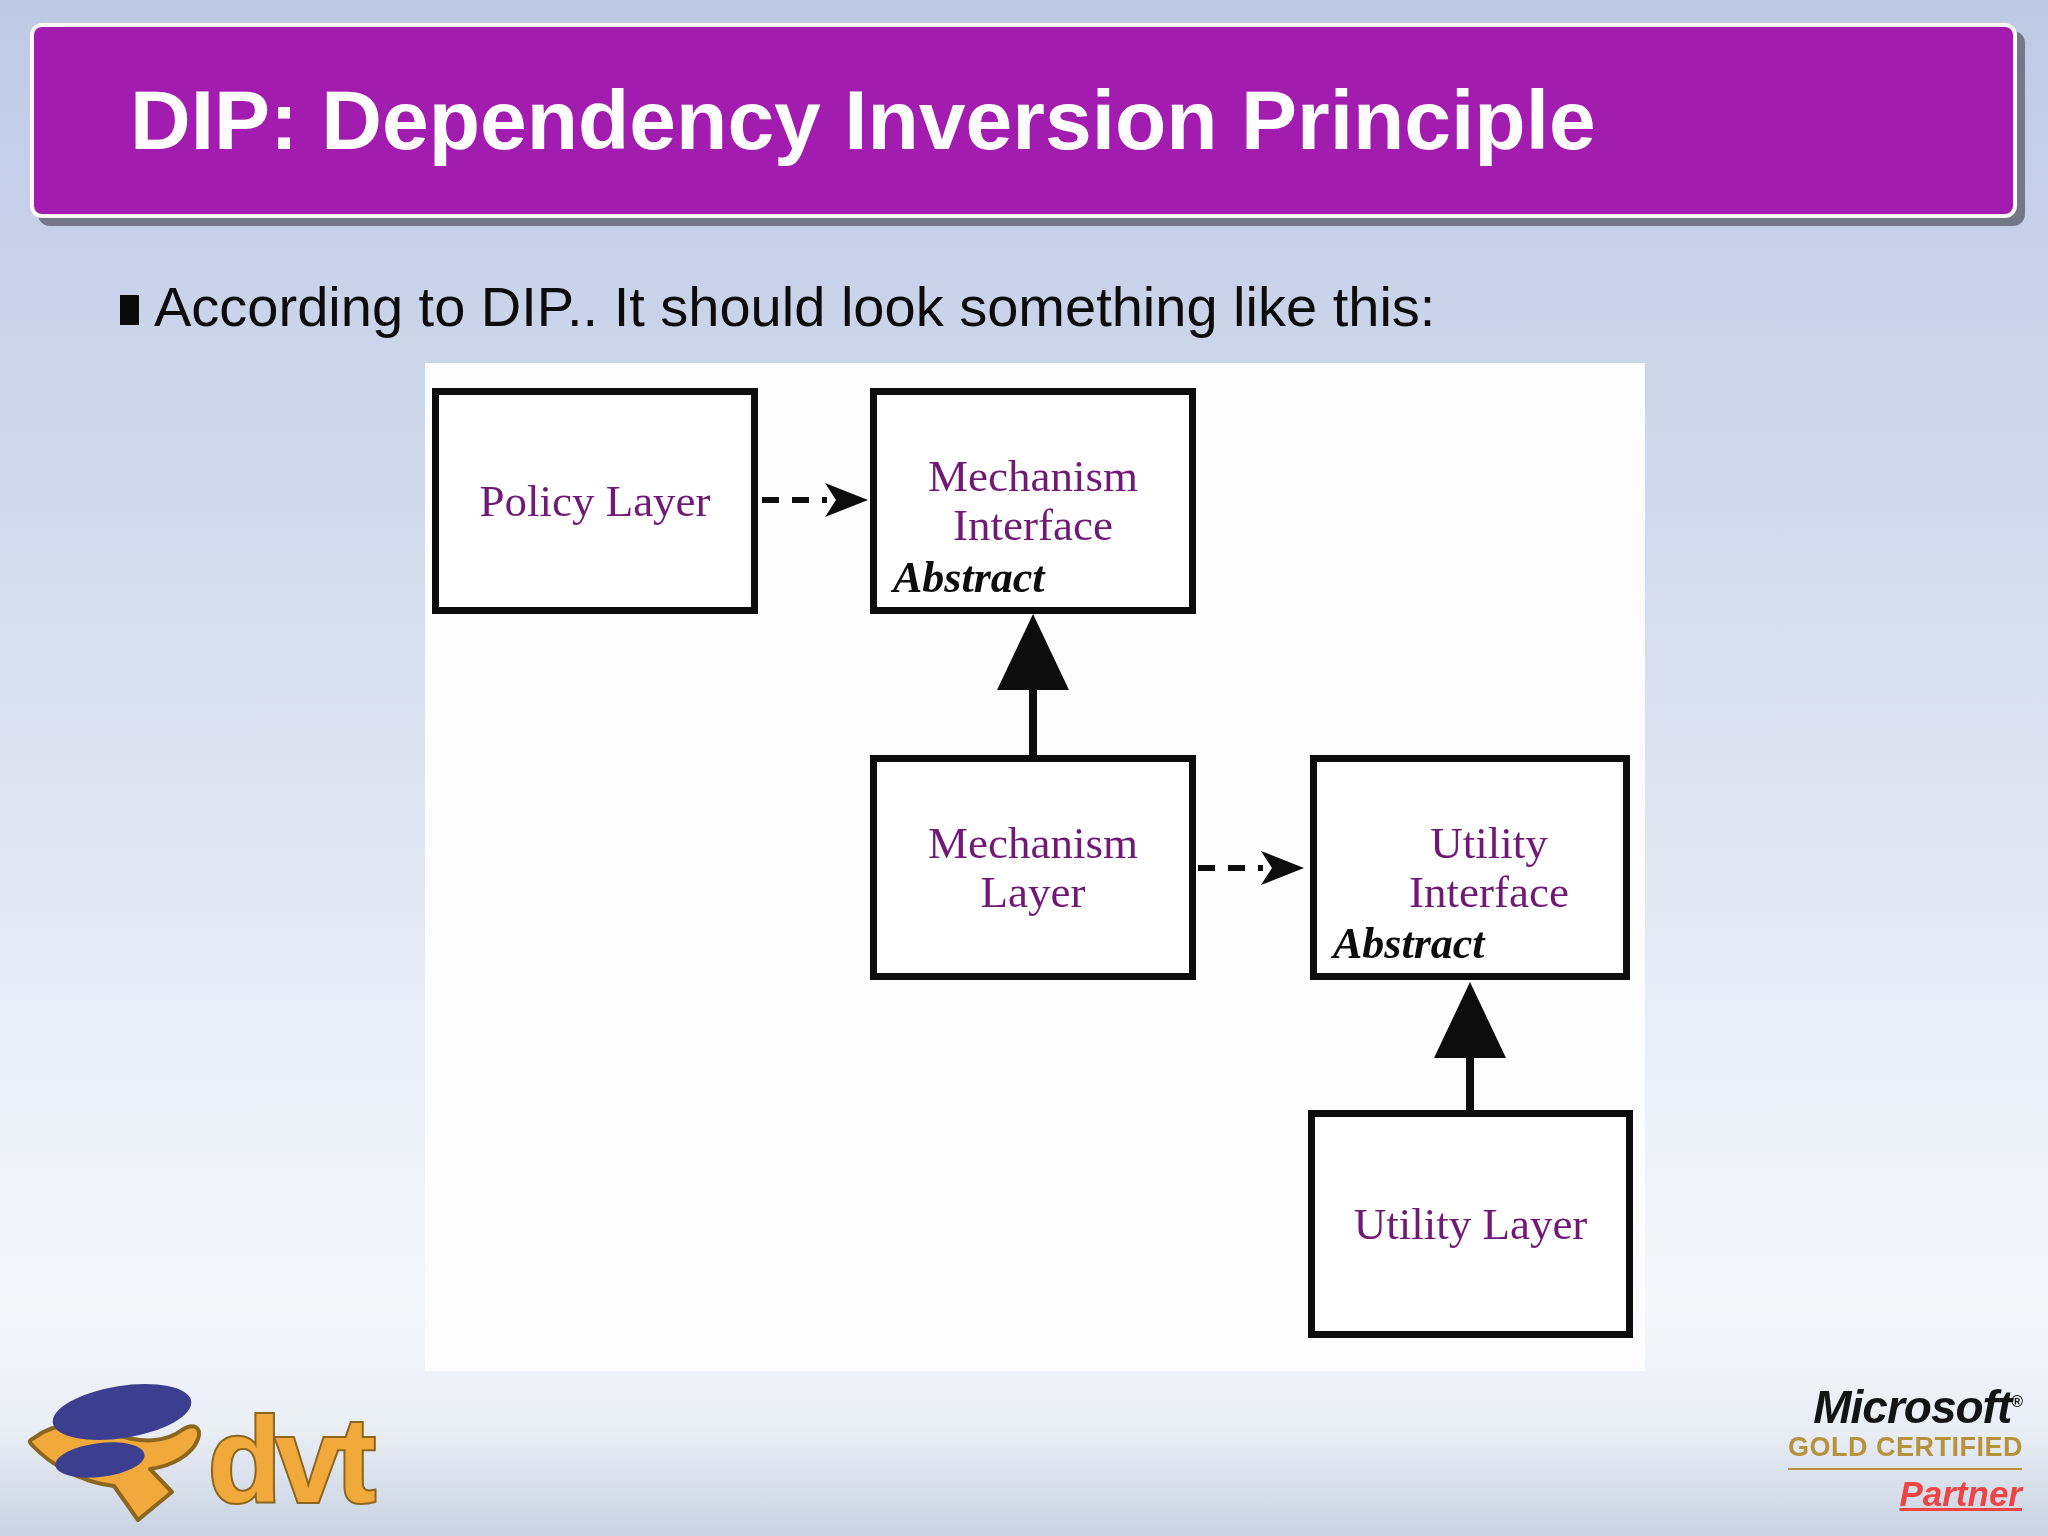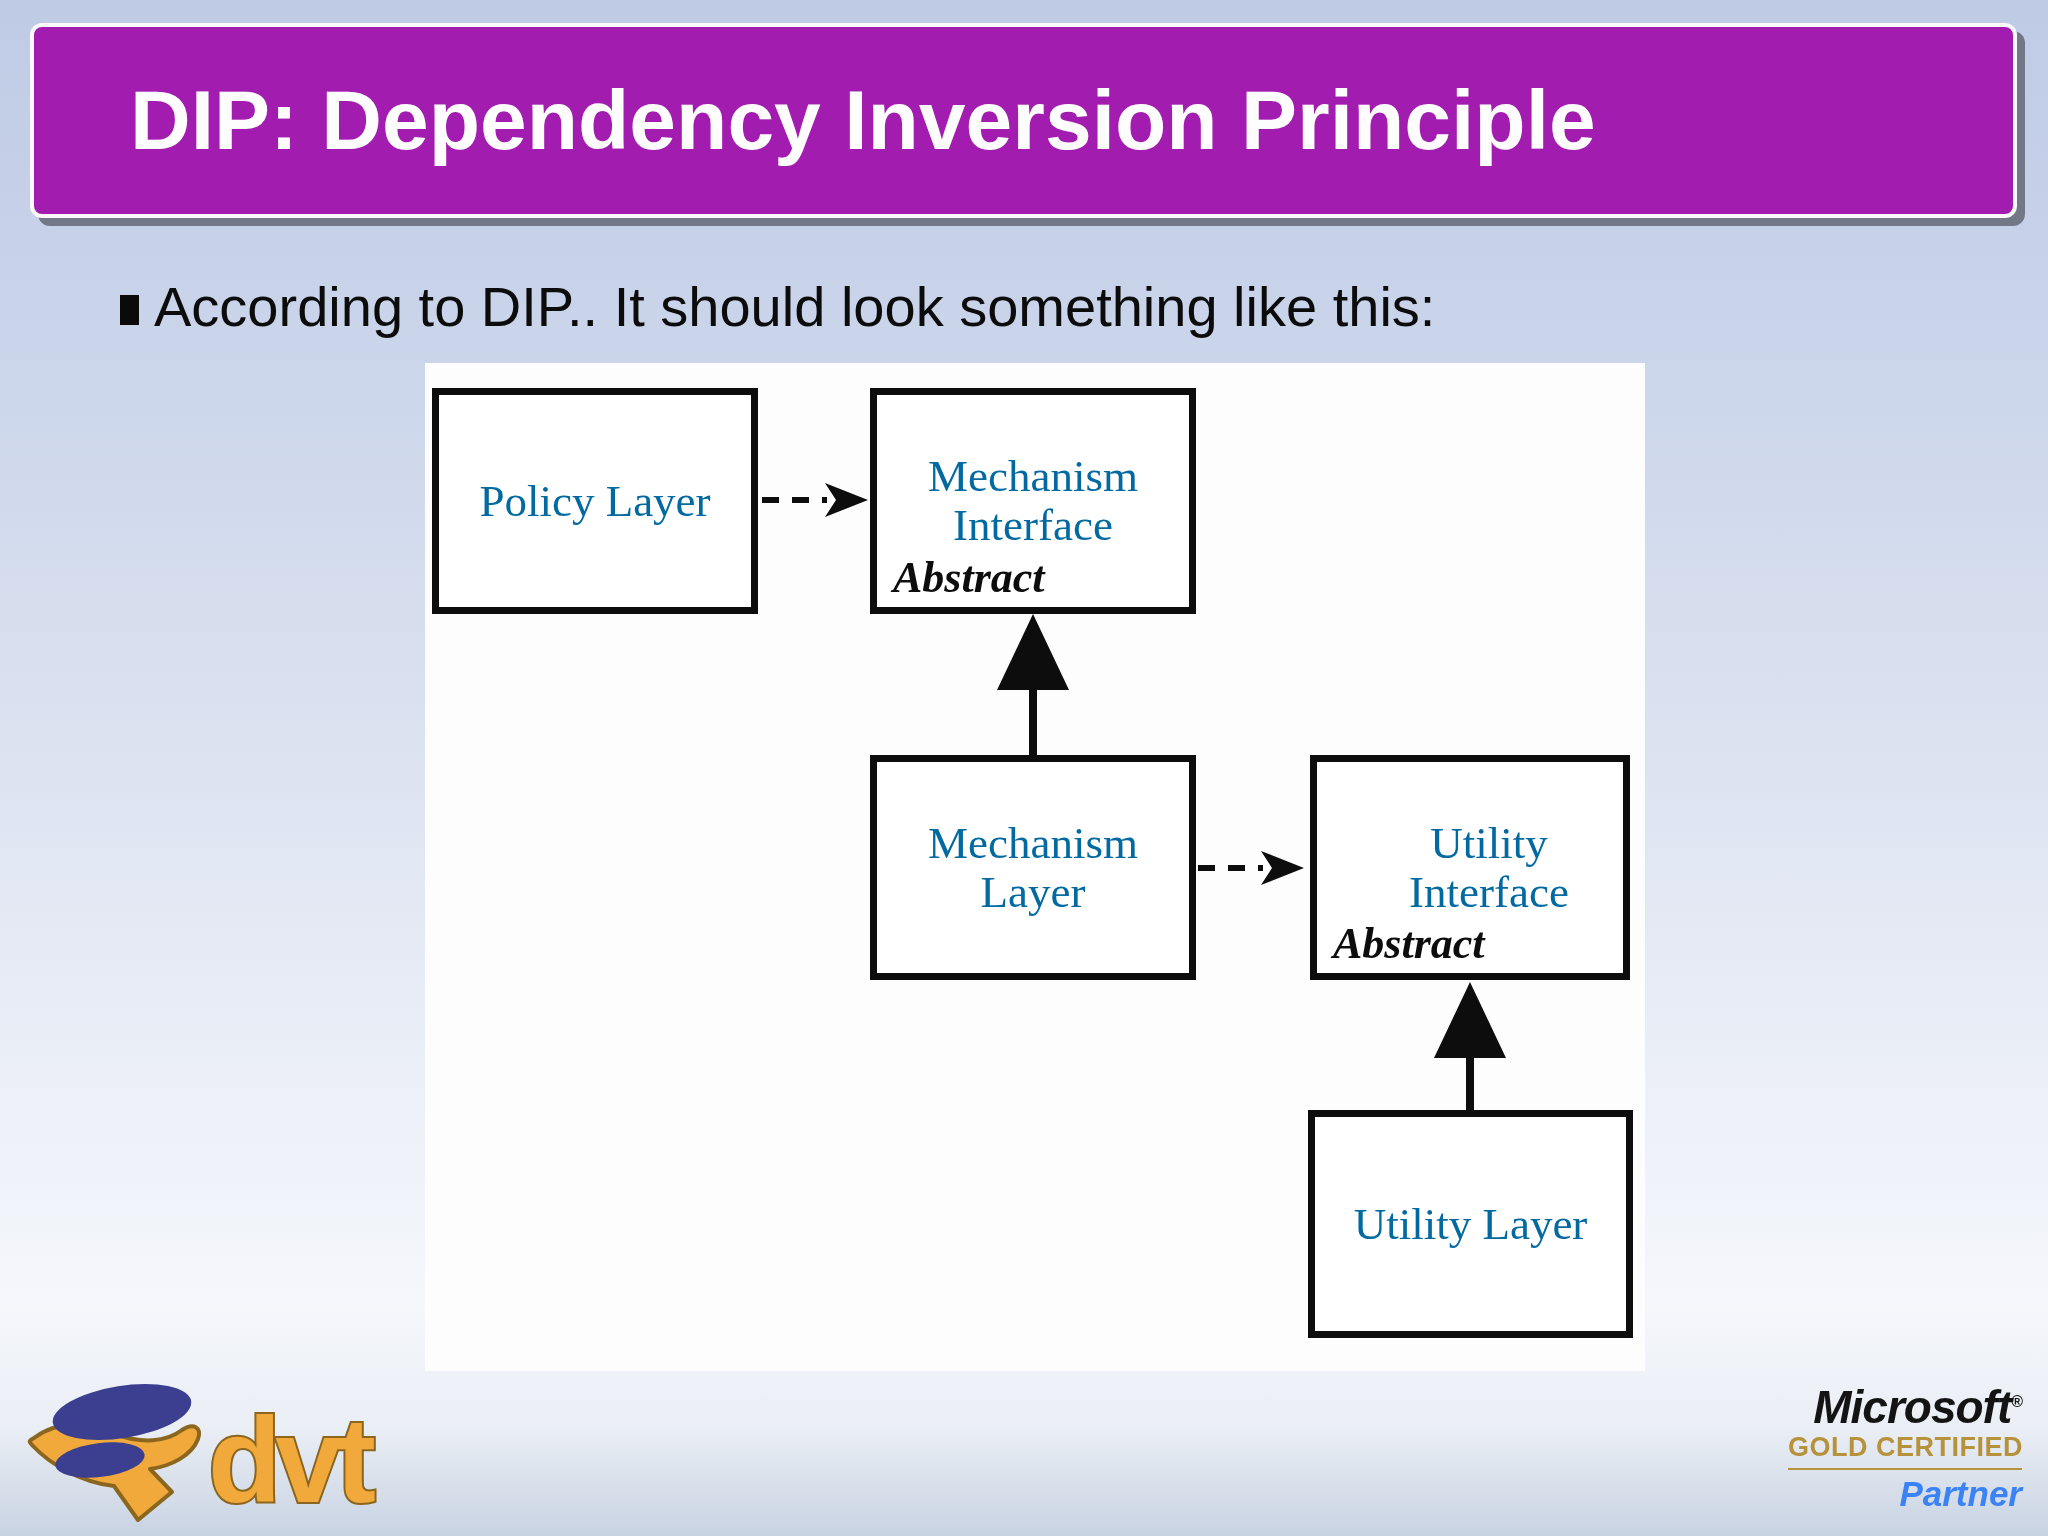--- a/index.html
+++ b/index.html
@@ -44,21 +44,21 @@
     position:absolute;left:425px;top:363px;width:1220px;height:1008px;
     background:#fdfdfe;
   }
   .connectors{position:absolute;left:0;top:0;width:1220px;height:1008px;}
   .dbox{
     position:absolute;background:#ffffff;border:7px solid #0d0d0d;
     box-sizing:border-box;display:flex;align-items:center;justify-content:center;
   }
   .dbox .dlabel{
     font-family:"Liberation Serif",serif;font-size:45px;line-height:1.08;
-    color:#0369a1;text-align:center;white-space:pre-line;
+    color:#701a75;text-align:center;white-space:pre-line;
   }
   .stereotype{
     position:absolute;left:16px;bottom:4px;
     font-family:"Liberation Serif",serif;font-style:italic;font-weight:bold;
     font-size:44px;color:#0d0d0d;text-align:right;
   }
   .box-policy{left:7px;top:25px;width:326px;height:226px;}
   .box-mech-if{left:445px;top:25px;width:326px;height:226px;}
   .box-mech-layer{left:445px;top:392px;width:326px;height:225px;}
   .box-util-if{left:885px;top:392px;width:320px;height:225px;padding-left:38px;}
@@ -75,22 +75,23 @@
     color:#141414;font-size:46px;font-weight:bold;font-style:italic;
     letter-spacing:-1px;line-height:1.0;white-space:nowrap;
   }
   .ms-reg{font-size:16px;vertical-align:super;font-style:normal;}
   .ms-tier{
     margin-top:4px;color:#b6923c;font-size:27px;font-weight:bold;
     letter-spacing:.5px;white-space:nowrap;line-height:1.0;
   }
   .ms-rule{height:2px;background:#b6923c;margin:7px 0 6px 0;}
   .ms-partner{
-    color:#3b82f6;font-size:35px;font-style:italic;font-weight:bold;
+    color:#ef4444;font-size:35px;font-style:italic;font-weight:bold;
     line-height:1.0;
+    text-decoration:underline;
   }
 </style>
 </head>
 <body>
 
 <div class="slide">
 
   <div class="title-bar">
     <div class="title-text">DIP: Dependency Inversion Principle</div>
   </div>

